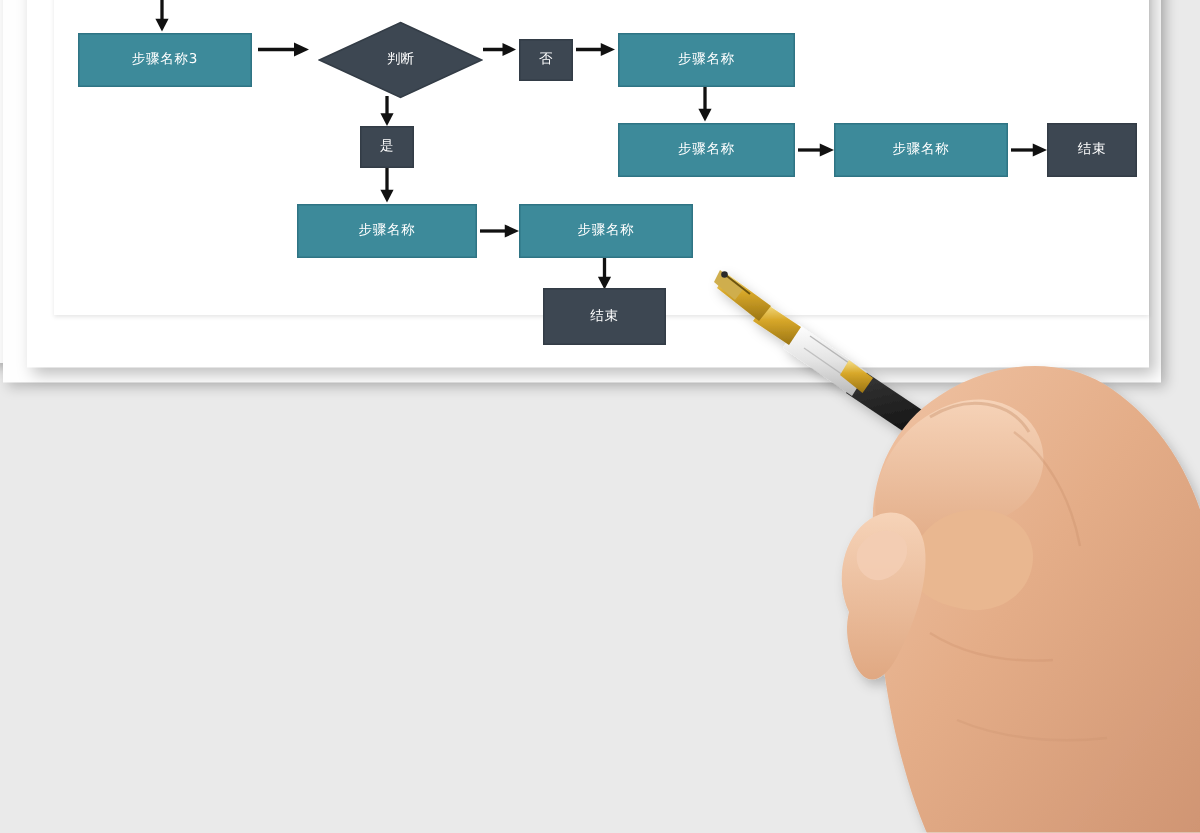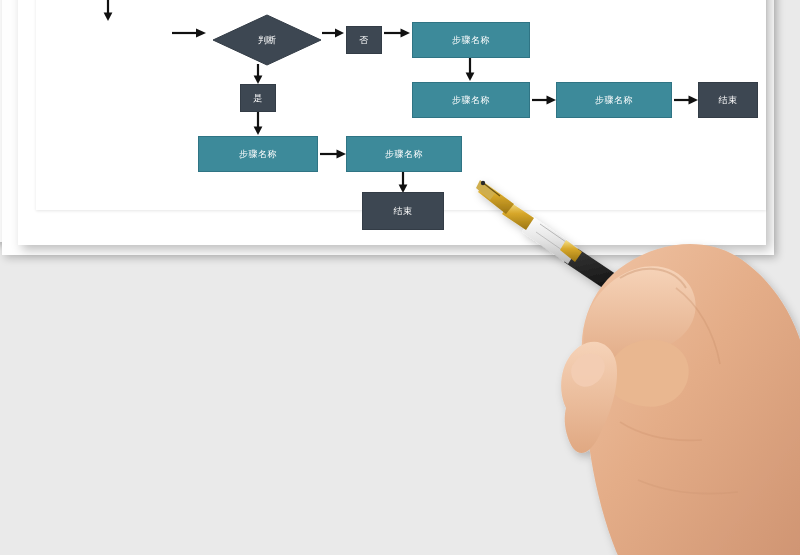--- a/index.html
+++ b/index.html
@@ -196,20 +196,23 @@
         </svg>
     </div>
 
     <div class="arrow" style="left:396px;top:171px;">
       <svg width="14" height="24" viewBox="0 0 14 24">
           <path d="M7 0 L7 15" stroke="#111" stroke-width="2.2" fill="none"></path>
           <path d="M7 22 L2.6 13.5 L11.4 13.5 Z" fill="#111"></path>
         </svg>
     </div>
 
+    <div class="node teal" style="left:52px;top:22px;width:116px;height:36px;">
+      <span>步骤名称3</span>
+    </div>
 
     <div class="diamond-wrap" style="left:212px;top:14px;width:110px;height:52px;">
       <svg width="110" height="52" viewBox="0 0 110 52">
         <polygon points="55,1 109,26 55,51 1,26" fill="#3d4752" stroke="#333c46" stroke-width="1"></polygon>
       </svg>
       <span class="diamond-label">判断</span>
     </div>
 
     <div class="node slate" style="left:346px;top:26px;width:36px;height:28px;">
       <span>否</span>

